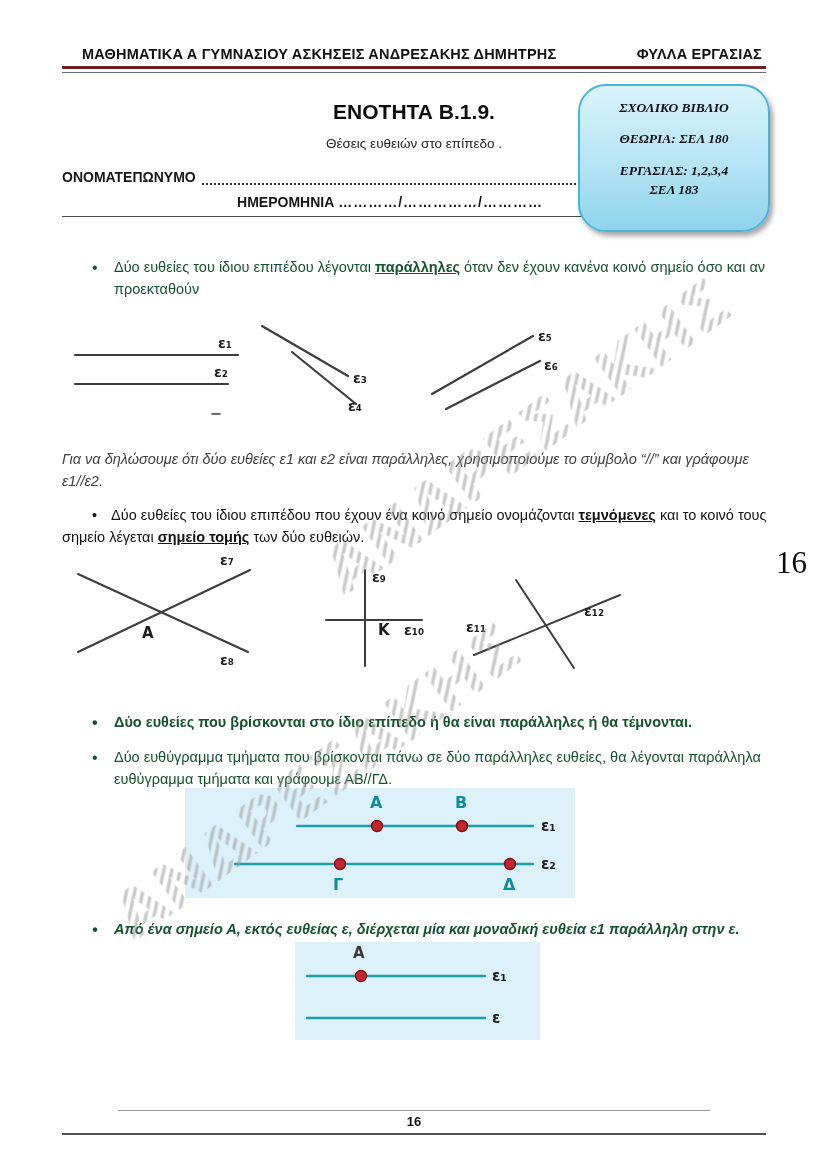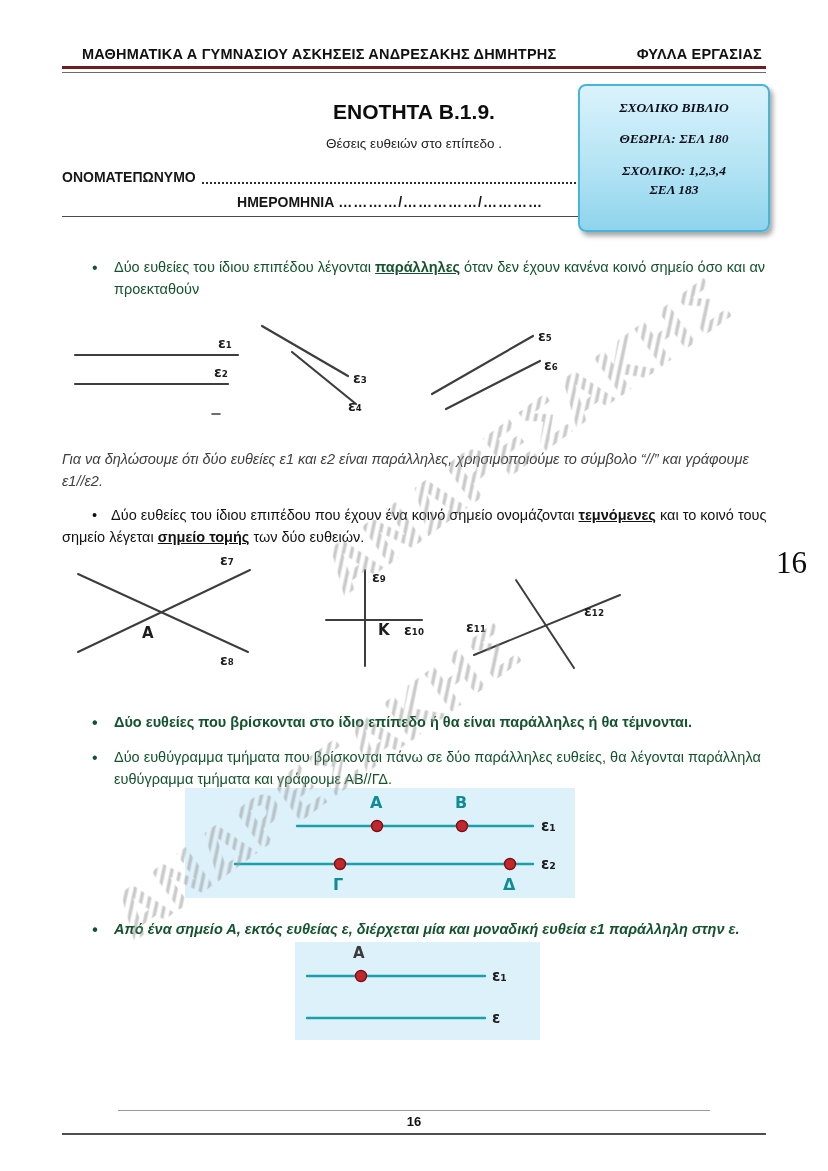--- a/index.html
+++ b/index.html
@@ -17,31 +17,31 @@
     border-top:3.5px solid #6e1e1e; border-bottom:1.5px solid #6b6b6b; }
 
   
   .title { position:absolute; left:0; top:100px; width:828px; text-align:center;
     font-size:21px; font-weight:bold; color:#0d0d0d; }
   .subtitle { position:absolute; left:0; top:136px; width:828px; text-align:center;
     font-size:13.5px; color:#222; }
 
   
   .name-row { position:absolute; left:62px; top:169px; width:514px;
-    display:flex; align-items:flex-start; font-weight:bold; font-size:14px; }
+    display:flex; align-items:flex-end; font-weight:bold; font-size:14px; }
   .dot-fill { flex:1; margin-left:6px; height:15px; border-bottom:2.5px dotted #2c2c2c; }
   .date-row { position:absolute; left:180px; top:194px; width:420px; text-align:center;
     font-weight:bold; font-size:14px; }
   .date-row .date-dots { font-weight:bold; letter-spacing:1px; }
   .head-divider { position:absolute; left:62px; right:62px; top:216px; border-top:1.6px solid #4a4a4a; }
 
   
   .info-box { position:absolute; left:578px; top:84px; width:192px; height:148px;
     background:linear-gradient(180deg,#daf3fc 0%, #b5e4f4 55%, #8fd4ec 100%);
-    border:2px solid #49b4da; border-radius:8px;
+    border:2px solid #49b4da; border-radius:28px;
     box-shadow:3px 4px 5px rgba(0,0,0,0.35);
     padding:13px 8px 0 8px; text-align:center;
     font-family:"Liberation Serif", serif; font-style:italic; font-weight:bold;
     font-size:13.5px; color:#0c0f1a; }
   .ib-line { line-height:1.35; }
   .ib-gap { margin-top:14px; }
   .info-box .ib-line:nth-child(2) { margin-top:13px; }
 
   
   .bullet { position:absolute; font-size:14.5px; line-height:1.5; color:#14532d; }
@@ -109,21 +109,21 @@
   </div>
   <div class="date-row">
     <span>ΗΜΕΡΟΜΗΝΙΑ </span>
     <span class="date-dots">…………/……………/…………</span>
   </div>
   <div class="head-divider"></div>
 
   <div class="info-box">
     <div class="ib-line">ΣΧΟΛΙΚΟ ΒΙΒΛΙΟ</div>
     <div class="ib-line">ΘΕΩΡΙΑ:  ΣΕΛ 180</div>
-    <div class="ib-line ib-gap">ΣΧΟΛΙΚΟ: 1,2,3,4</div>
+    <div class="ib-line ib-gap">ΕΡΓΑΣΙΑΣ: 1,2,3,4</div>
     <div class="ib-line">ΣΕΛ 183</div>
   </div>
 
   <div class="bullet" style="left:114px; top:257px; width:652px;">
     <span>Δύο ευθείες του ίδιου επιπέδου λέγονται </span><span class="em-u">παράλληλες</span><span> όταν δεν έχουν κανένα κοινό σημείο όσο και αν προεκταθούν</span>
   </div>
 
   <svg class="fig" style="left:70px; top:308px;" width="620" height="125" viewBox="0 0 620 125">
     <g stroke="#3d3d3d" stroke-width="2.2" stroke-linecap="round">
       <line x1="5" y1="47" x2="168" y2="47"></line>

